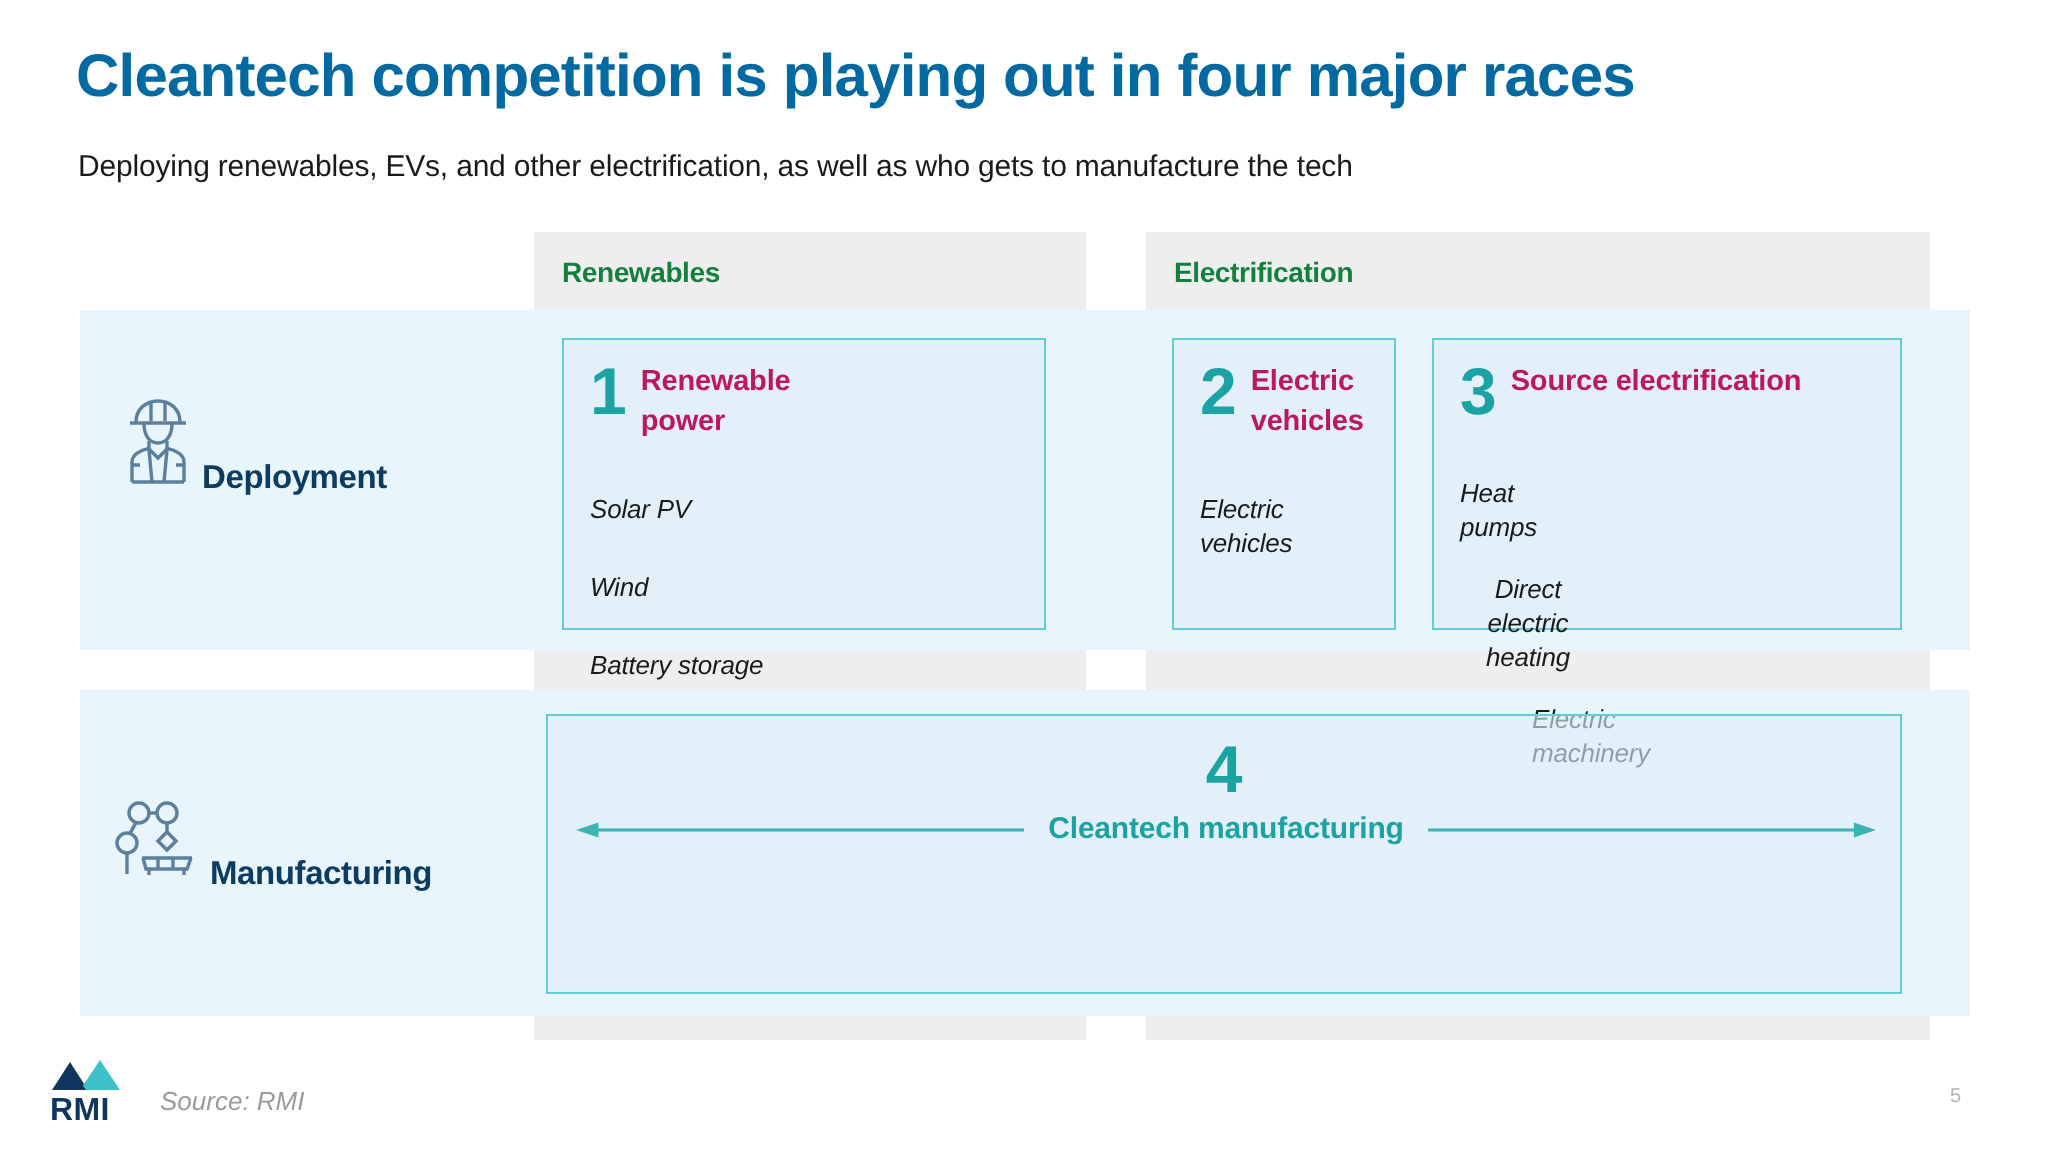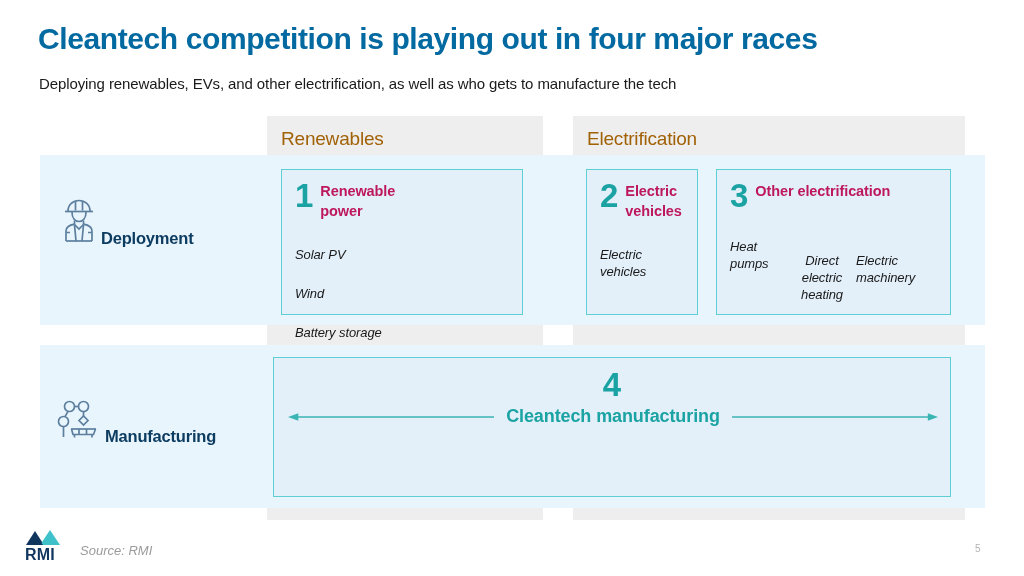--- a/index.html
+++ b/index.html
@@ -52,23 +52,23 @@
     width: 945px;
     background: #e9f5fd;
   }
   #row-band-deployment { top: 155px; height: 170px; }
   #row-band-manufacturing { top: 345px; height: 163px; }
 
   
   .col-header {
     position: absolute;
     top: 128px;
-    font-size: 19px;
-    font-weight: normal;
-    color: #a16207;
+    font-size: 14px;
+    font-weight: bold;
+    color: #15803d;
     letter-spacing: -0.2px;
   }
   #col-header-renewables { left: 281px; }
   #col-header-electrification { left: 587px; }
 
   
   .row-label-wrap {
     position: absolute;
     display: flex;
     align-items: flex-end;
@@ -125,24 +125,24 @@
   .card-item {
     font-size: 13px;
     font-style: italic;
     color: #1a1a1a;
     line-height: 17px;
     letter-spacing: -0.1px;
   }
 
   #items-renewable-power { left: 13px; top: 76px; gap: 22px; align-items: flex-start; flex-direction: column; }
   #items-electric-vehicles { left: 13px; top: 76px; width: 86px; }
-  #items-other-electrification { left: 13px; top: 68px; align-items: flex-start; }
+  #items-other-electrification { left: 13px; top: 68px; align-items: flex-start; flex-direction: column; }
   #items-other-electrification .card-item:nth-child(1) { width: 58px; padding-top: 0px; }
   #items-other-electrification .card-item:nth-child(2) { width: 68px; padding-top: 14px; text-align: center; }
-  #items-other-electrification .card-item:nth-child(3) { width: 80px; padding-top: 14px; }
+  #items-other-electrification .card-item:nth-child(3) { width: 80px; padding-top: 14px; margin-left: 36px; }
 
   
   #card4-num {
     position: absolute;
     top: 10px;
     left: 0;
     width: 100%;
     text-align: center;
     font-size: 33px;
     font-weight: bold;
@@ -152,21 +152,21 @@
   #card4-arrow-row {
     position: absolute;
     top: 48px;
     left: 14px;
     width: 650px;
     display: flex;
     align-items: center;
     gap: 12px;
   }
   #card4-label {
-    font-size: 18px;
+    font-size: 15px;
     font-weight: bold;
     color: #1ba3a3;
     white-space: nowrap;
     letter-spacing: -0.1px;
   }
   .arrow-svg { flex: 1 1 auto; display: block; }
   #items-cleantech-manufacturing {
     left: 14px;
     top: 80px;
     width: 650px;
@@ -270,21 +270,21 @@
     <span class="card-title" style="width:62px;">Electric vehicles</span>
   </div>
   <div id="items-electric-vehicles" class="card-items">
     <span class="card-item">Electric vehicles</span>
   </div>
 </div>
 
 <div id="card-other-electrification" class="card">
   <div class="card-head">
     <span class="card-num">3</span>
-    <span class="card-title" style="width:150px;">Other electrification</span>
+    <span class="card-title" style="width:150px;">Source electrification</span>
   </div>
   <div id="items-other-electrification" class="card-items">
     <span class="card-item">Heat pumps</span>
     <span class="card-item">Direct electric heating</span>
     <span class="card-item">Electric machinery</span>
   </div>
 </div>
 
 <div id="card-cleantech-manufacturing" class="card">
   <div id="card4-num">4</div>

